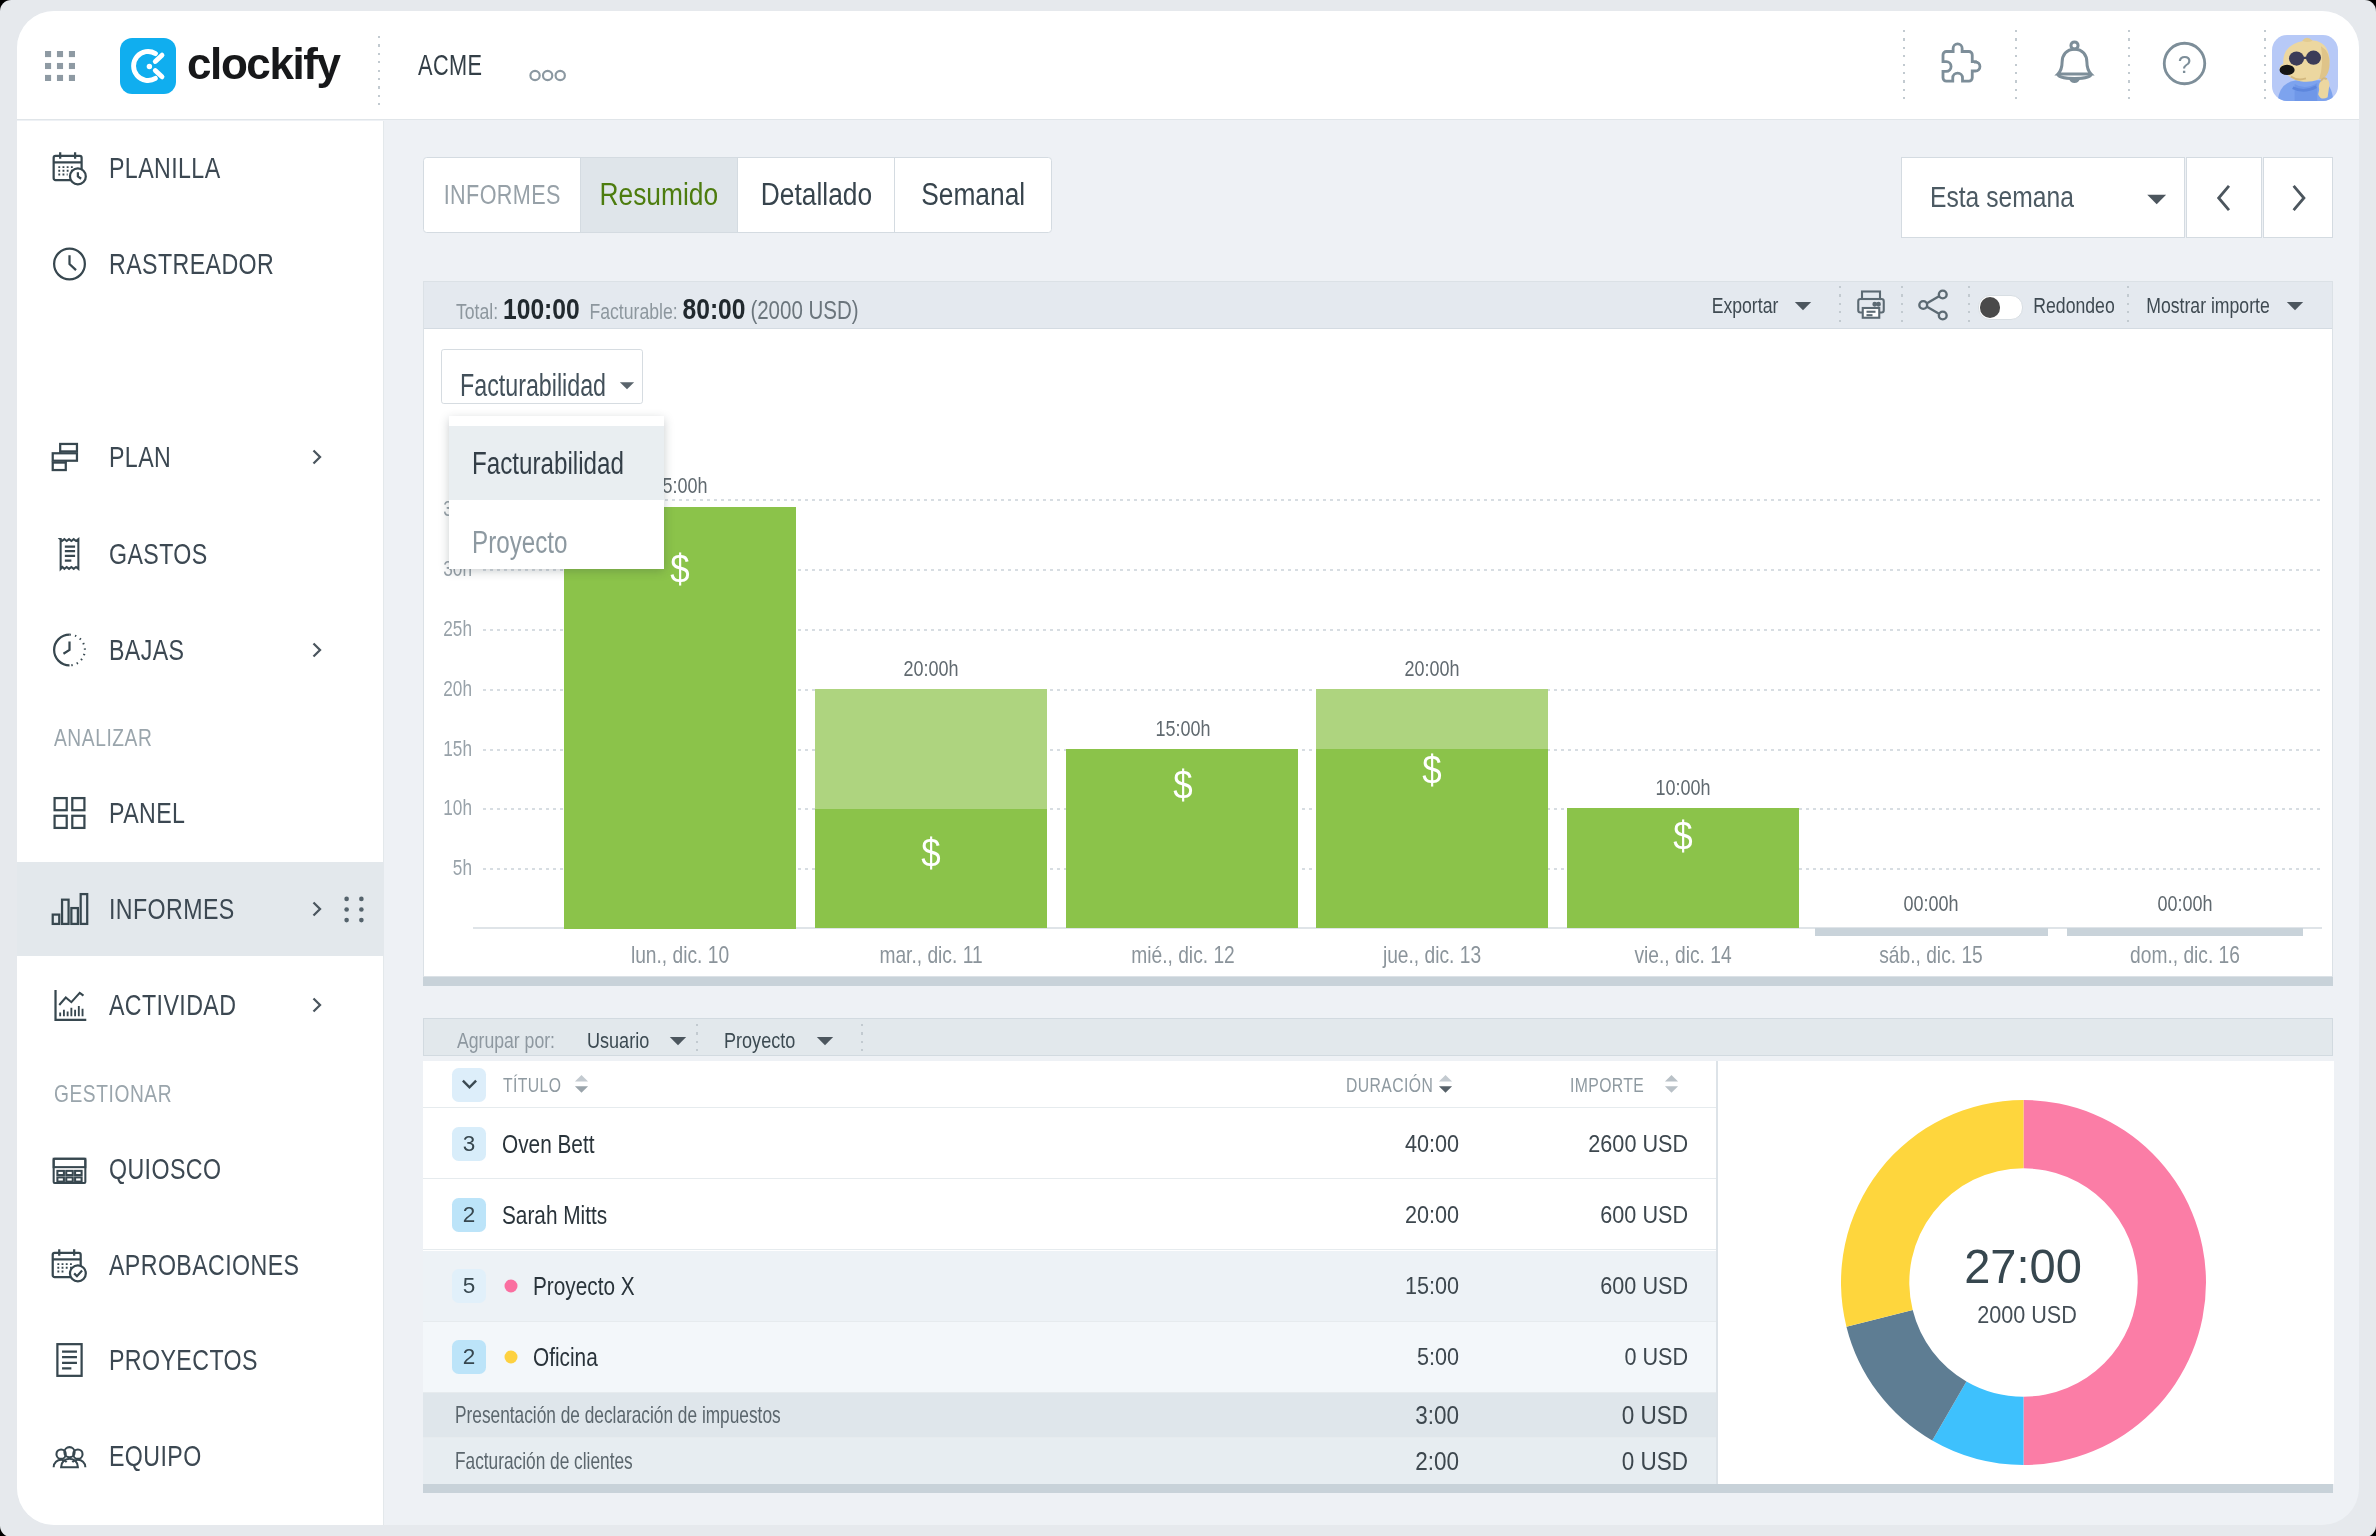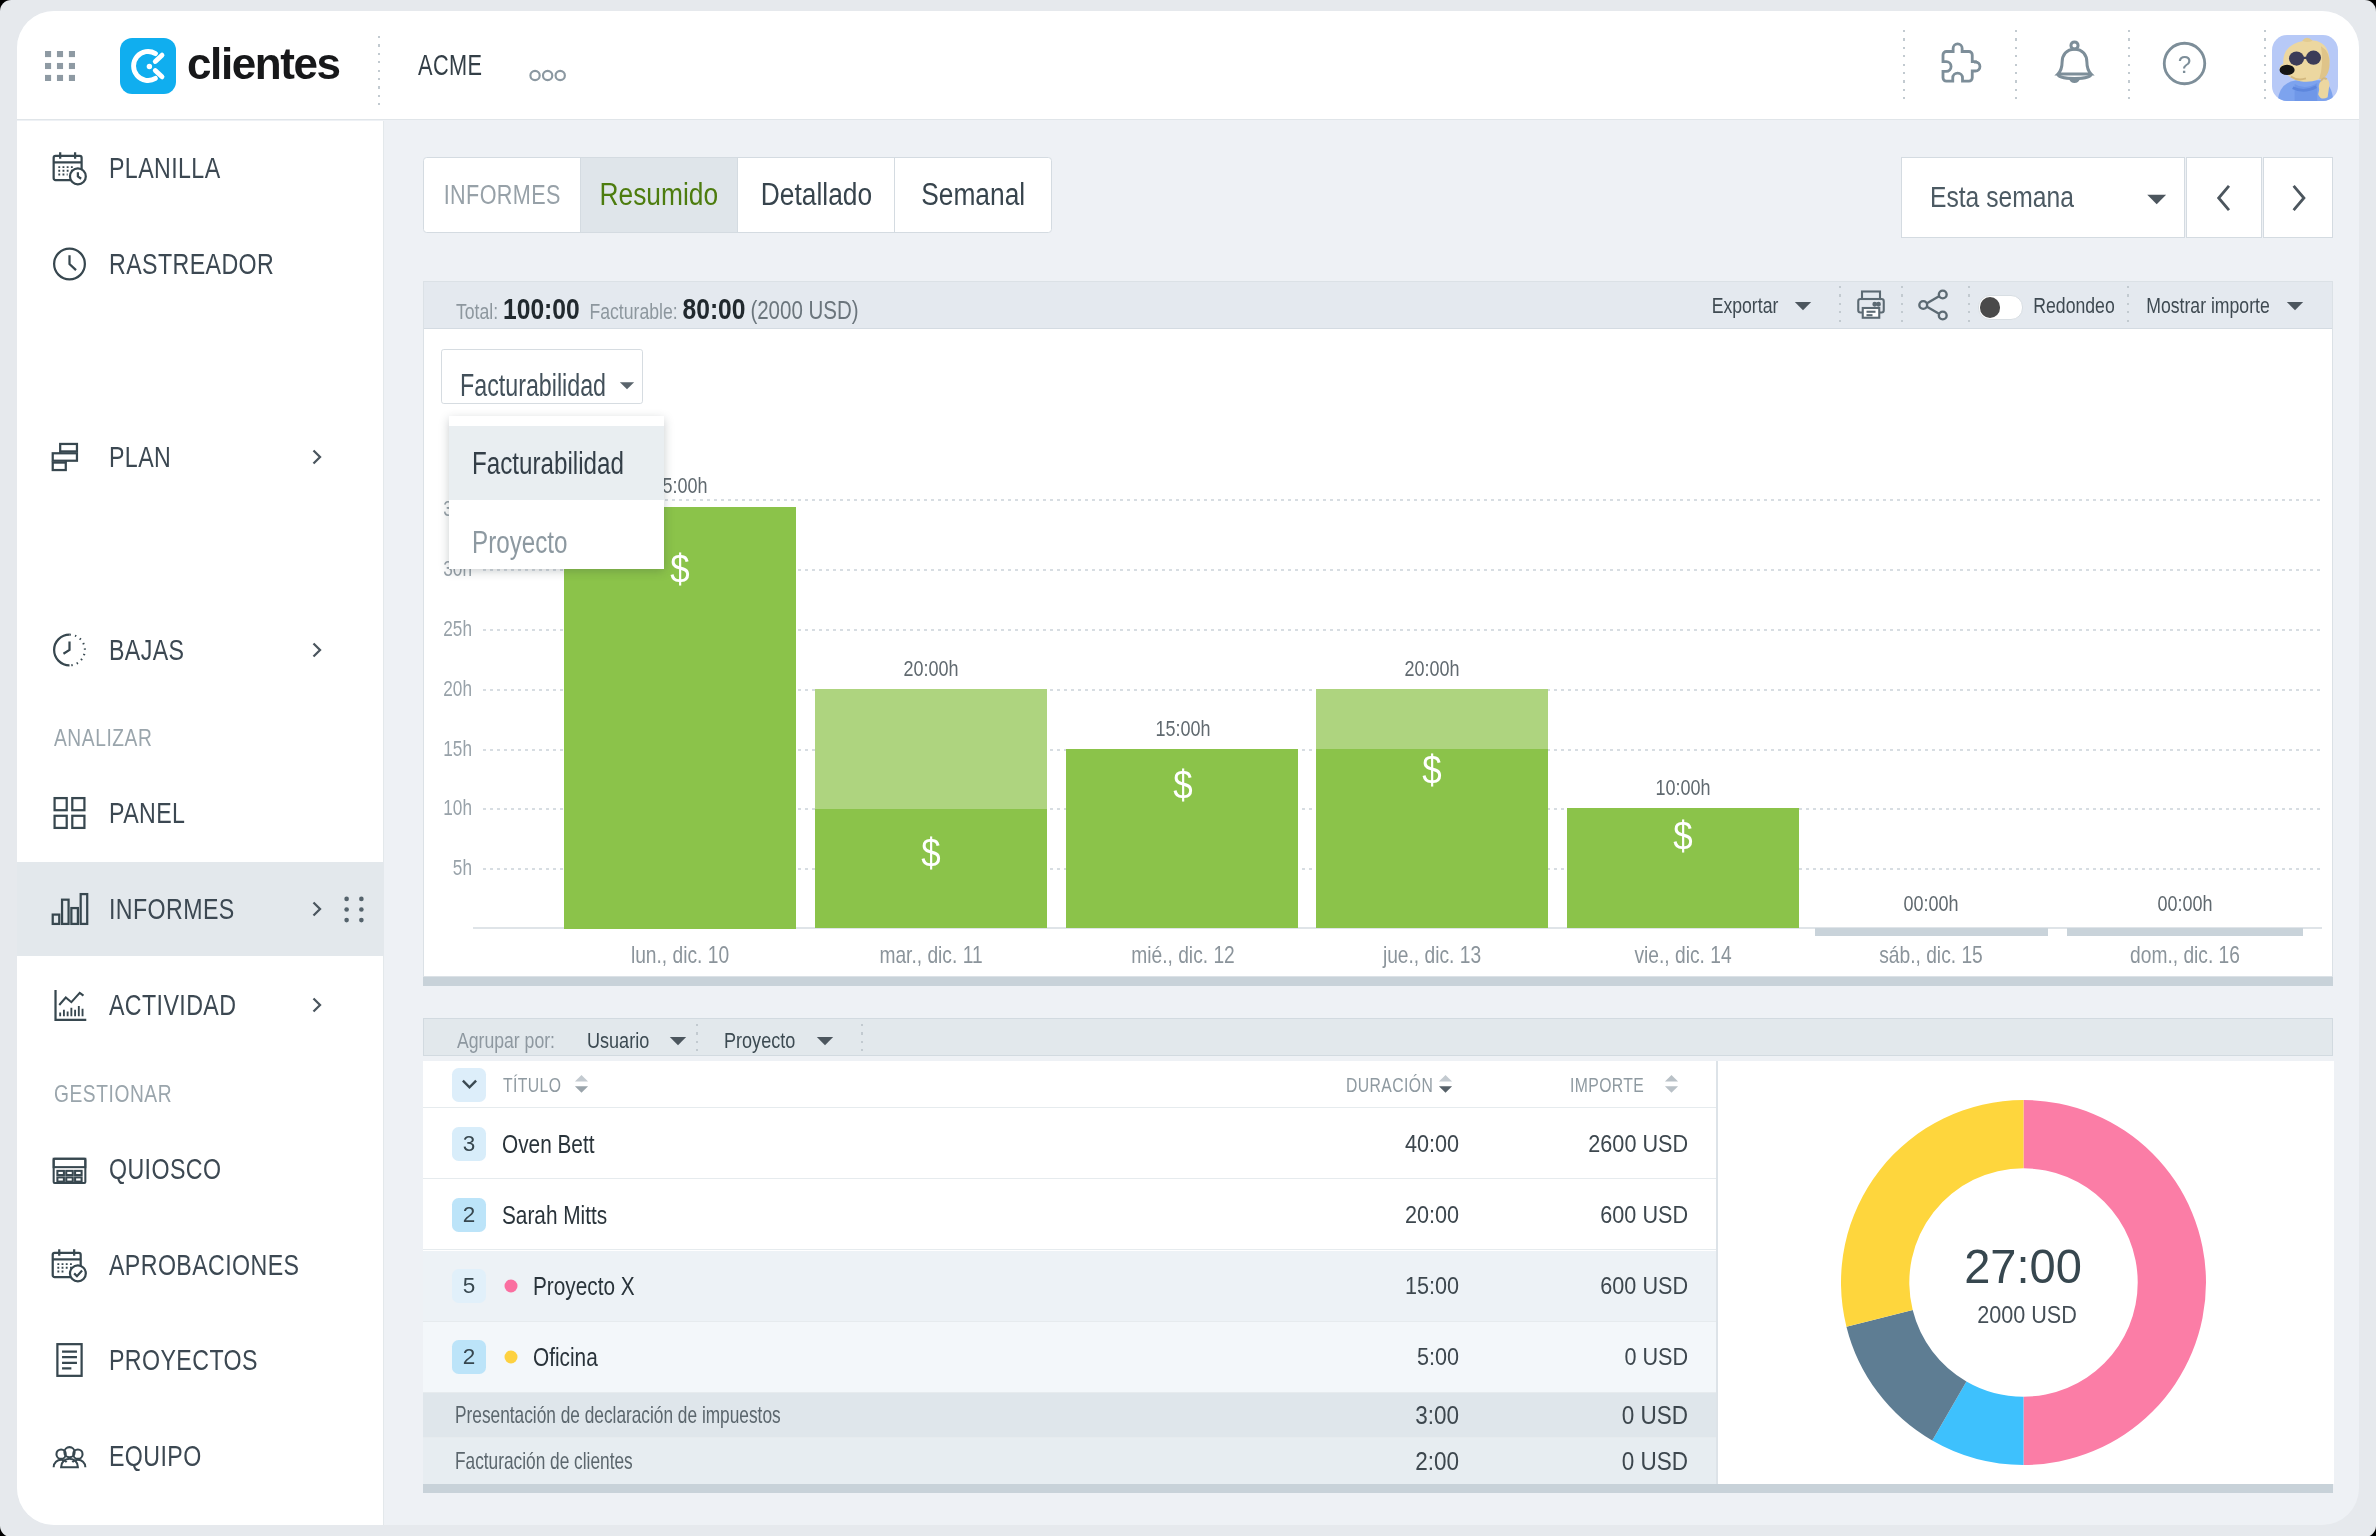--- a/index.html
+++ b/index.html
@@ -57,21 +57,21 @@
           <rect x="25.5" y="25.5" width="6.5" height="6.5"></rect>
       </g>
     </svg>
     <svg class="abs" style="left:103px;top:27px" width="56" height="56" viewBox="0 0 60 60">
       <rect x="0" y="0" width="60" height="60" rx="13" fill="#10aeef"></rect>
       <path d="M 38 16.7 A 15.5 15.5 0 1 0 38 43.3" fill="none" stroke="#fff" stroke-width="5.2" stroke-linecap="round"></path>
       <circle cx="31.5" cy="30.5" r="2.9" fill="#fff"></circle>
       <line x1="37.8" y1="25.2" x2="45" y2="18.4" stroke="#fff" stroke-width="5.2" stroke-linecap="round"></line>
       <line x1="37.8" y1="34.8" x2="45" y2="41.6" stroke="#fff" stroke-width="5.2" stroke-linecap="round"></line>
     </svg>
-    <div class="abs" style="left:170px;top:28px;font-size:44px;font-weight:bold;color:#17181a;letter-spacing:-1.4px">clientes</div>
+    <div class="abs" style="left:170px;top:28px;font-size:44px;font-weight:bold;color:#17181a;letter-spacing:-1.4px">clockify</div>
     <div class="dotv" style="left:361px;top:25px;height:75px"></div>
     <div class="abs" style="left:401px;top:38px;font-size:29px;color:#333e46;letter-spacing:0.5px;transform:scaleX(.75);transform-origin:0 0">ACME</div>
     <svg class="abs" style="left:512px;top:57px" width="41" height="15" viewBox="0 0 44 16">
       <g fill="none" stroke="#8b98a1" stroke-width="2.3">
         <circle cx="6.5" cy="8" r="5"></circle>
           <circle cx="20" cy="8" r="5"></circle>
           <circle cx="33.5" cy="8" r="5"></circle>
       </g>
     </svg>
     <div class="dotv" style="left:1886px;top:19px;height:75px"></div>
@@ -149,20 +149,30 @@
       <rect x="12" y="8" width="18" height="8"></rect>
         <rect x="4" y="18" width="26" height="8"></rect>
         <rect x="4" y="28" width="14" height="8"></rect>
       <line x1="12" y1="16" x2="12" y2="18"></line>
         <line x1="18" y1="26" x2="18" y2="28"></line>
     </svg>
     <div class="mtxt">PLAN</div>
     <svg class="chev" viewBox="0 0 22 22" fill="none" stroke="#4a555e" stroke-width="2.4">
         <path d="M8 4 L15 11 L8 18"></path>
       </svg>
+  </div>
+  <div class="mitem" style="top:494px">
+    <svg class="mico" viewBox="0 0 44 44" fill="none" stroke="#37474f" stroke-width="2.4">
+      <path d="M12 6 l2 2 l2.5-2 l2.5 2 l2.5-2 l2.5 2 l2.5-2 l2.5 2 l2.5-2 v32 l-2.5-2 l-2.5 2 l-2.5-2 l-2.5 2 l-2.5-2 l-2.5 2 l-2-2 l-2 2 V6 z" stroke-width="2.2"></path>
+      <line x1="17" y1="14" x2="28" y2="14"></line>
+        <line x1="17" y1="19" x2="28" y2="19"></line>
+        <line x1="17" y1="24" x2="28" y2="24"></line>
+        <line x1="17" y1="29" x2="24" y2="29"></line>
+    </svg>
+    <div class="mtxt">GASTOS</div>
   </div>
   <div class="mitem" style="top:590px">
     <svg class="mico" viewBox="0 0 44 44" fill="none" stroke="#37474f" stroke-width="2.4">
       <path d="M22 5.5 A16.5 16.5 0 0 0 5.5 22 A16.5 16.5 0 0 0 22 38.5"></path>
       <path d="M22 5.5 A16.5 16.5 0 0 1 38.5 22 A16.5 16.5 0 0 1 22 38.5" stroke-dasharray="1.5 4.5" stroke-width="2.2"></path>
       <path d="M22 13 V22 L15.5 26"></path>
     </svg>
     <div class="mtxt">BAJAS</div>
     <svg class="chev" viewBox="0 0 22 22" fill="none" stroke="#4a555e" stroke-width="2.4">
         <path d="M8 4 L15 11 L8 18"></path>

